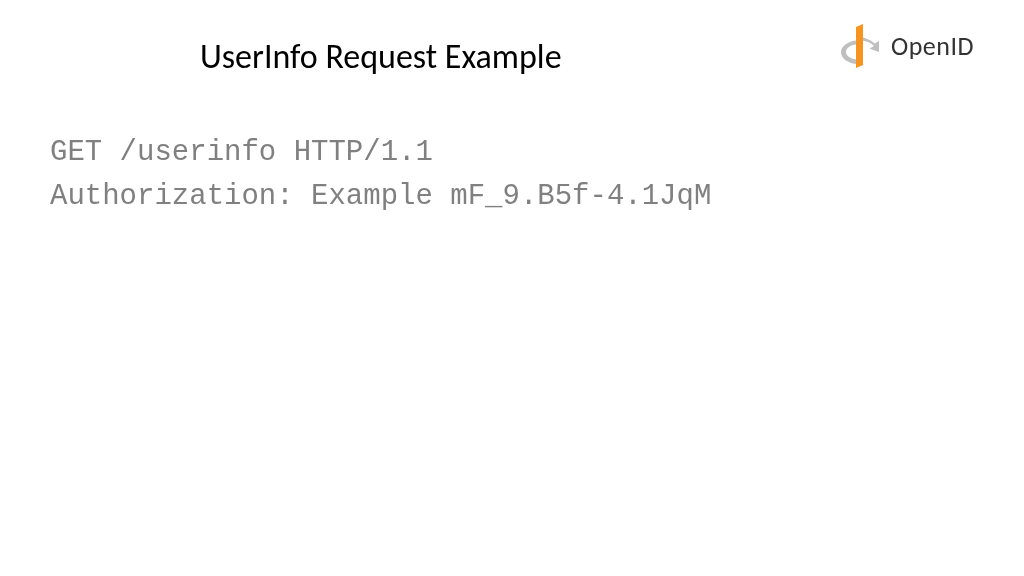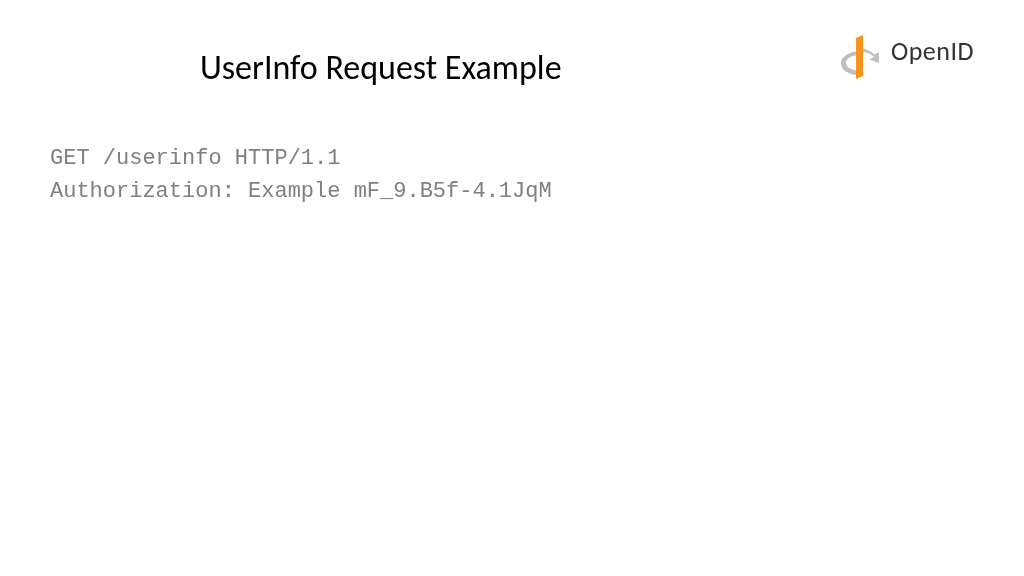--- a/index.html
+++ b/index.html
@@ -12,45 +12,45 @@
       height: 576px;
       background: #ffffff;
       font-family: Calibri, Arial, sans-serif;
       position: relative;
       overflow: hidden;
     }
     .header {
       display: flex;
       align-items: flex-start;
       justify-content: space-between;
-      padding: 35px 50px 0 0;
+      padding: 24px 50px 0 0;
     }
     .title {
       font-size: 34px;
       font-weight: 400;
       color: #000;
       margin-left: 200px;
       margin-top: 12px;
     }
     .logo {
       display: flex;
-      align-items: flex-start;
+      align-items: center;
       gap: 12px;
     }
     .logo-text {
       font-size: 26px;
       color: #333;
       font-weight: 400;
       letter-spacing: 0.5px;
     }
     .code-block {
       margin-top: 54px;
       margin-left: 50px;
       font-family: "Courier New", Courier, monospace;
-      font-size: 22px;
+      font-size: 29px;
       color: #808080;
       line-height: 1.5;
     }
     .code-line {
       white-space: pre;
     }
   </style>
 </head>
 <body>
 

